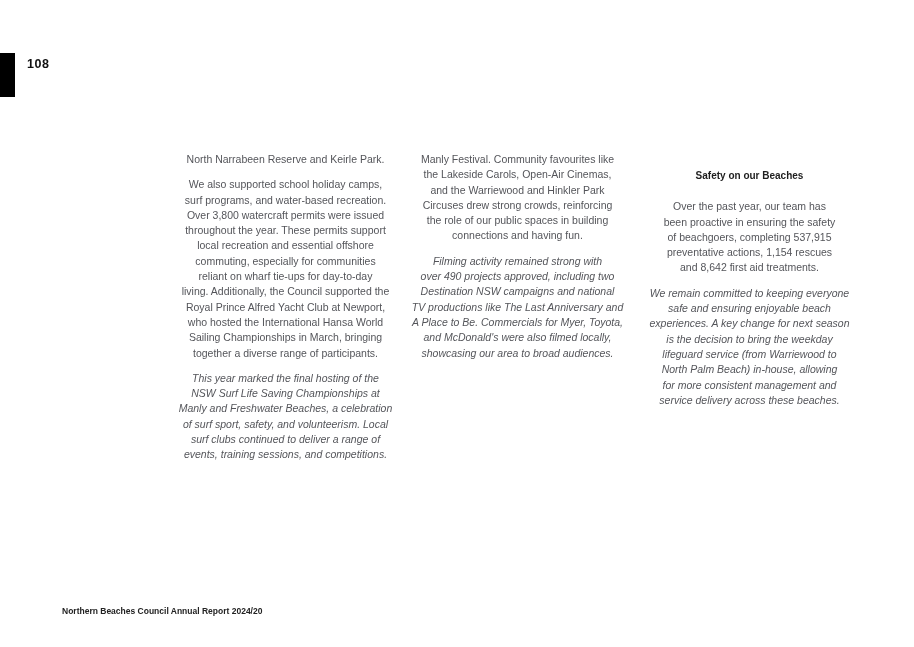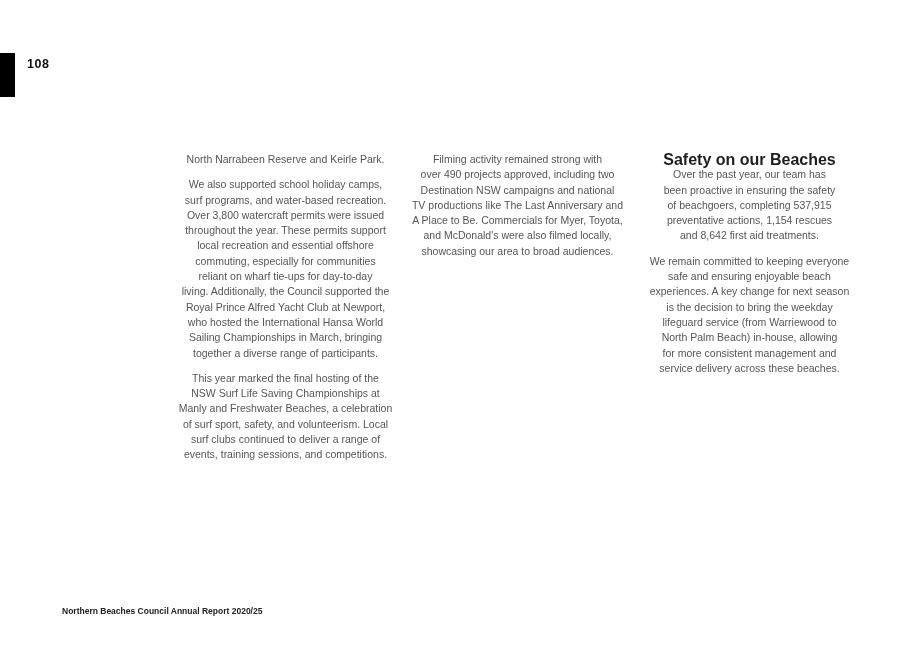--- a/index.html
+++ b/index.html
@@ -46,24 +46,25 @@
   }
   .para {
     margin: 0 0 10px 0;
     font-size: 10.5px;
     line-height: 15.3px;
     color: #54555a;
     white-space: pre;
   }
   .para:last-child {
     margin-bottom: 0;
+    font-style: italic;
   }
   .col-heading {
-    margin: 0;
-    font-size: 16px;
+    margin: 16px;
+    font-size: 10px;
     line-height: 15.3px;
     font-weight: bold;
     color: #1e1e1e;
     white-space: pre;
   }
   .footer {
     position: absolute;
     left: 62px;
     top: 606px;
     font-size: 8.5px;
@@ -99,20 +100,26 @@
 together a diverse range of participants.</p>
       <p class="para">This year marked the final hosting of the
 NSW Surf Life Saving Championships at
 Manly and Freshwater Beaches, a celebration
 of surf sport, safety, and volunteerism. Local
 surf clubs continued to deliver a range of
 events, training sessions, and competitions.</p>
     </div>
 
     <div class="column">
+      <p class="para">Manly Festival. Community favourites like
+the Lakeside Carols, Open-Air Cinemas,
+and the Warriewood and Hinkler Park
+Circuses drew strong crowds, reinforcing
+the role of our public spaces in building
+connections and having fun.</p>
       <p class="para">Filming activity remained strong with
 over 490 projects approved, including two
 Destination NSW campaigns and national
 TV productions like The Last Anniversary and
 A Place to Be. Commercials for Myer, Toyota,
 and McDonald's were also filmed locally,
 showcasing our area to broad audiences.</p>
     </div>
 
     <div class="column">
@@ -127,15 +134,15 @@
 experiences. A key change for next season
 is the decision to bring the weekday
 lifeguard service (from Warriewood to
 North Palm Beach) in-house, allowing
 for more consistent management and
 service delivery across these beaches.</p>
     </div>
 
   </div>
 
-  <div class="footer">Northern Beaches Council Annual Report 2020/25</div>
+  <div class="footer">Northern Beaches Council Annual Report 2024/20</div>
 
 </div>
 
 </body></html>

